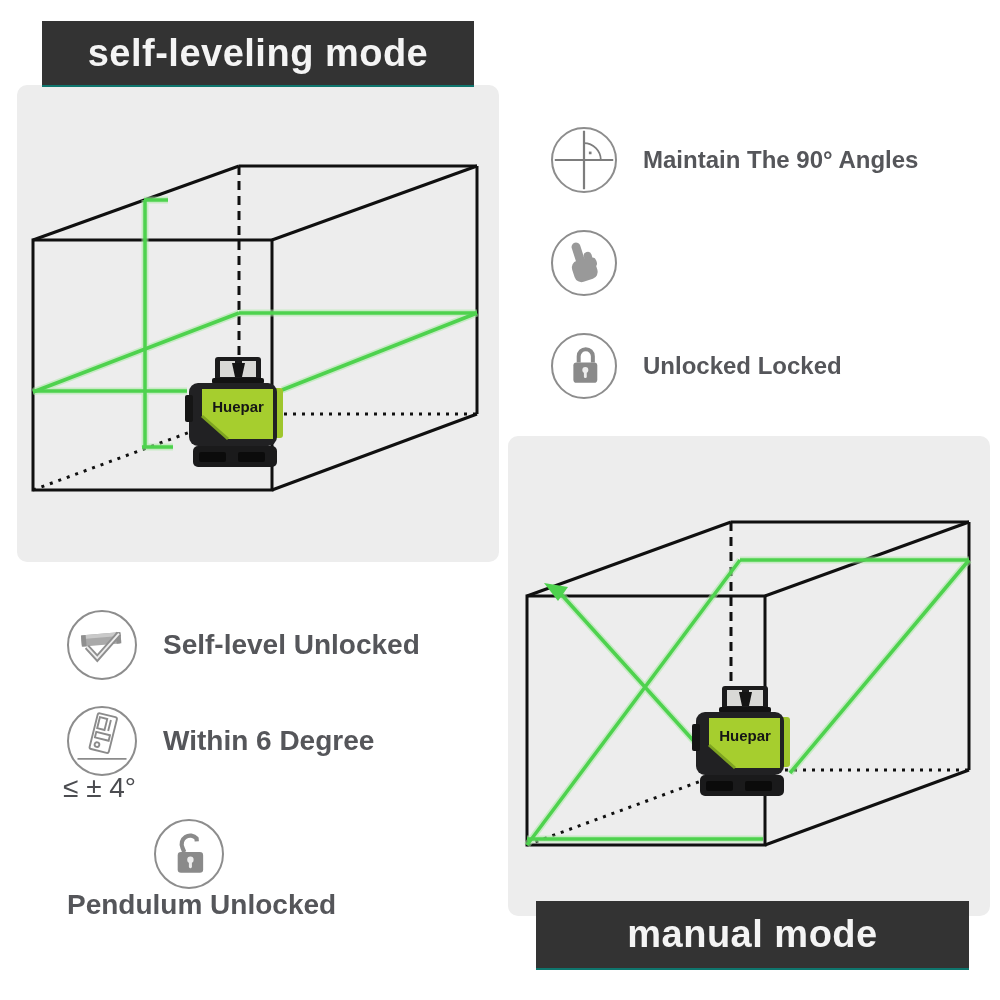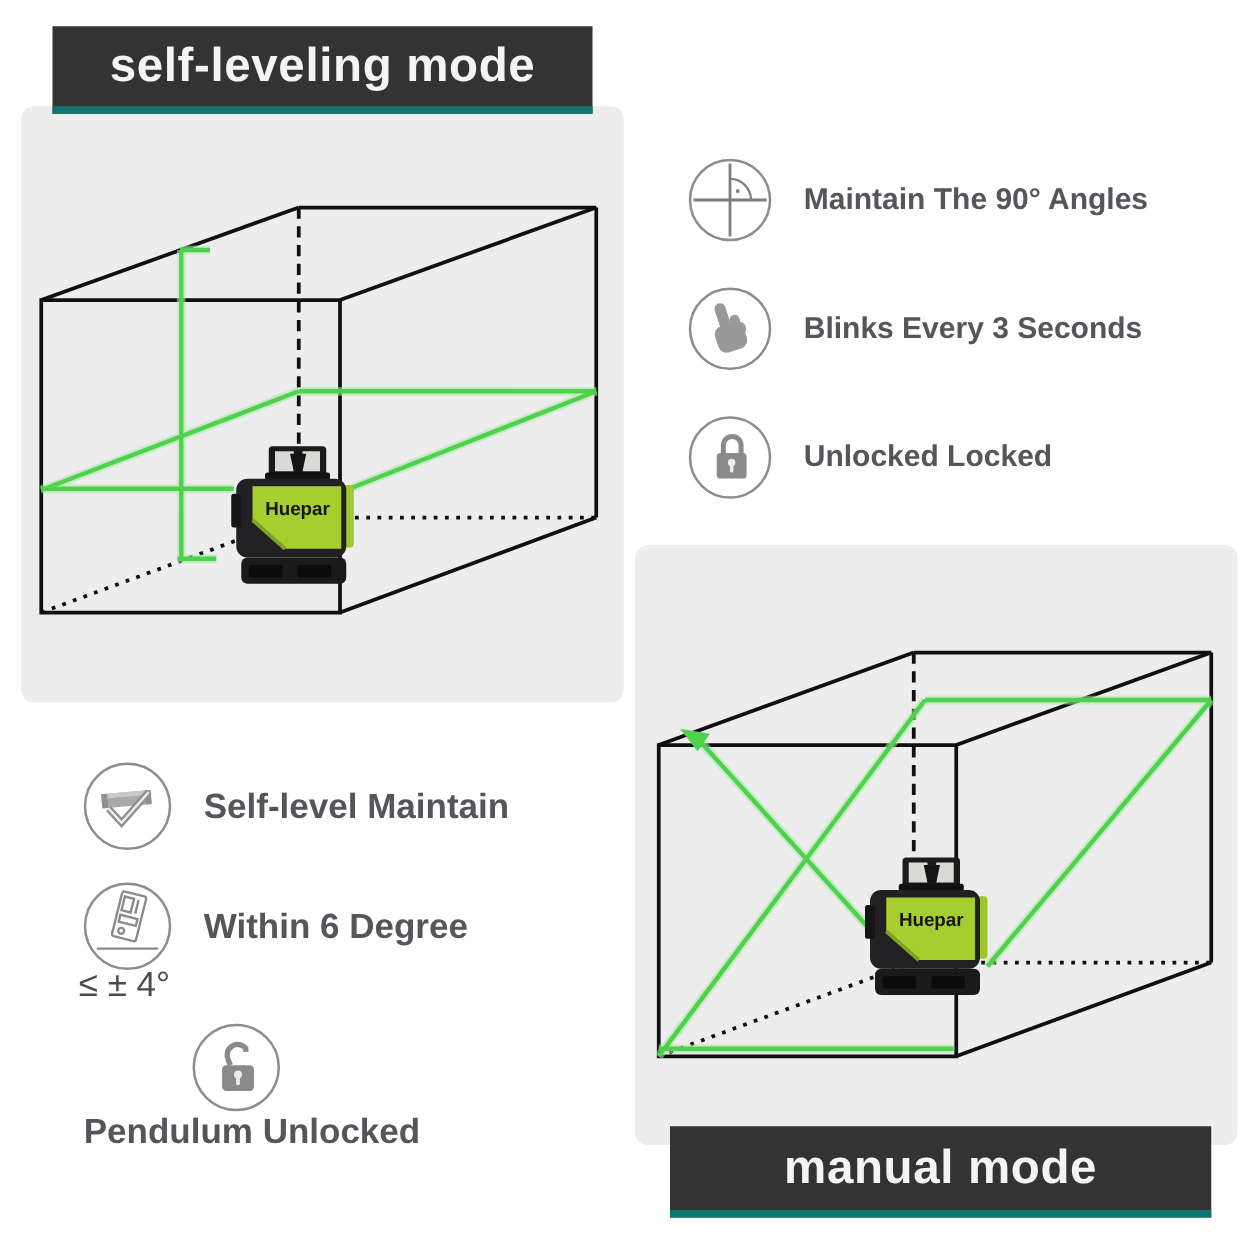--- a/index.html
+++ b/index.html
@@ -5,21 +5,21 @@
   html,body{margin:0;padding:0;background:#ffffff;}
   .stage{
     position:relative;width:1000px;height:1000px;background:#ffffff;
     font-family:"Liberation Sans",sans-serif;overflow:hidden;
   }
   .panel{position:absolute;background:#ededed;border-radius:10px;z-index:0;}
   #panel-top{left:17px;top:85px;width:482px;height:477px;}
   #panel-bottom{left:508px;top:436px;width:482px;height:480px;}
   .panel svg{position:absolute;left:0;top:0;}
   .banner{
-    position:absolute;background:#333333;border-bottom:6px solid #0f766e;
+    position:absolute;background:#333333;border-bottom:2px solid #0f766e;
     color:#f4f4f4;display:flex;align-items:center;justify-content:center;
     font-size:38px;font-weight:bold;letter-spacing:.5px;z-index:3;
   }
   #banner-top{left:42px;top:21px;width:432px;height:64px;}
   #banner-bottom{left:536px;top:901px;width:433px;height:67px;text-align:right;}
   .feature-row{position:absolute;display:flex;align-items:center;z-index:2;}
   .ficon{
     border:2px solid #8d8d8d;border-radius:50%;flex:0 0 auto;
     display:flex;align-items:center;justify-content:center;background:transparent;
   }
@@ -159,21 +159,20 @@
     <span class="ficon right">
       <svg width="62" height="62" viewBox="0 0 70 70">
         <g fill="#999999" transform="rotate(-18 35 35)">
           <rect x="27" y="10" width="10" height="30" rx="5"></rect>
           <rect x="37" y="24" width="9" height="11" rx="4.5"></rect>
           <rect x="40" y="32" width="9" height="11" rx="4.5"></rect>
           <rect x="20" y="30" width="27" height="25" rx="8"></rect>
         </g>
       </svg>
     </span>
-    <span class="flabel right">Blinks Every 3 Seconds</span>
   </div>
 
   <div class="feature-row" id="fr3">
     <span class="ficon right">
       <svg width="62" height="62" viewBox="0 0 70 70">
         <path d="M29,31 v-7 a8,8 0 0 1 16,0 v7" stroke="#8a8a8a" stroke-width="4.5" fill="none"></path>
         <rect x="23" y="31" width="27" height="23" rx="3.5" fill="#8a8a8a"></rect>
         <circle cx="36.5" cy="39.5" r="3.4" fill="#ededed"></circle>
         <rect x="34.9" y="40" width="3.2" height="8.5" rx="1.4" fill="#ededed"></rect>
       </svg>
@@ -187,21 +186,21 @@
         <g transform="rotate(-5 34 28)">
           <rect x="13" y="23" width="42" height="12" rx="2" fill="#a9a9a9"></rect>
           <rect x="13" y="23" width="42" height="4" rx="2" fill="#c9c9c9"></rect>
           <rect x="13" y="23" width="5" height="12" fill="#8f8f8f"></rect>
           <rect x="50" y="23" width="5" height="12" fill="#8f8f8f"></rect>
         </g>
         <path d="M19,37 L30,49 L53,23" stroke="#8f8f8f" stroke-width="6" fill="none"></path>
         <path d="M19,37 L30,49 L53,23" stroke="#ededed" stroke-width="2" fill="none"></path>
       </svg>
     </span>
-    <span class="flabel left">Self-level Maintain</span>
+    <span class="flabel left">Self-level Unlocked</span>
   </div>
 
   <div class="feature-row" id="fl2">
     <span class="ficon left">
       <svg width="66" height="66" viewBox="0 0 70 70">
         <g stroke="#8b8b8b" stroke-width="2" fill="none" transform="rotate(14 35 34)">
           <rect x="24" y="7" width="21" height="39" rx="2"></rect>
           <rect x="27" y="11" width="8" height="12"></rect>
           <line x1="39" y1="11" x2="39" y2="23"></line>
           <rect x="27" y="27" width="15" height="6"></rect>

